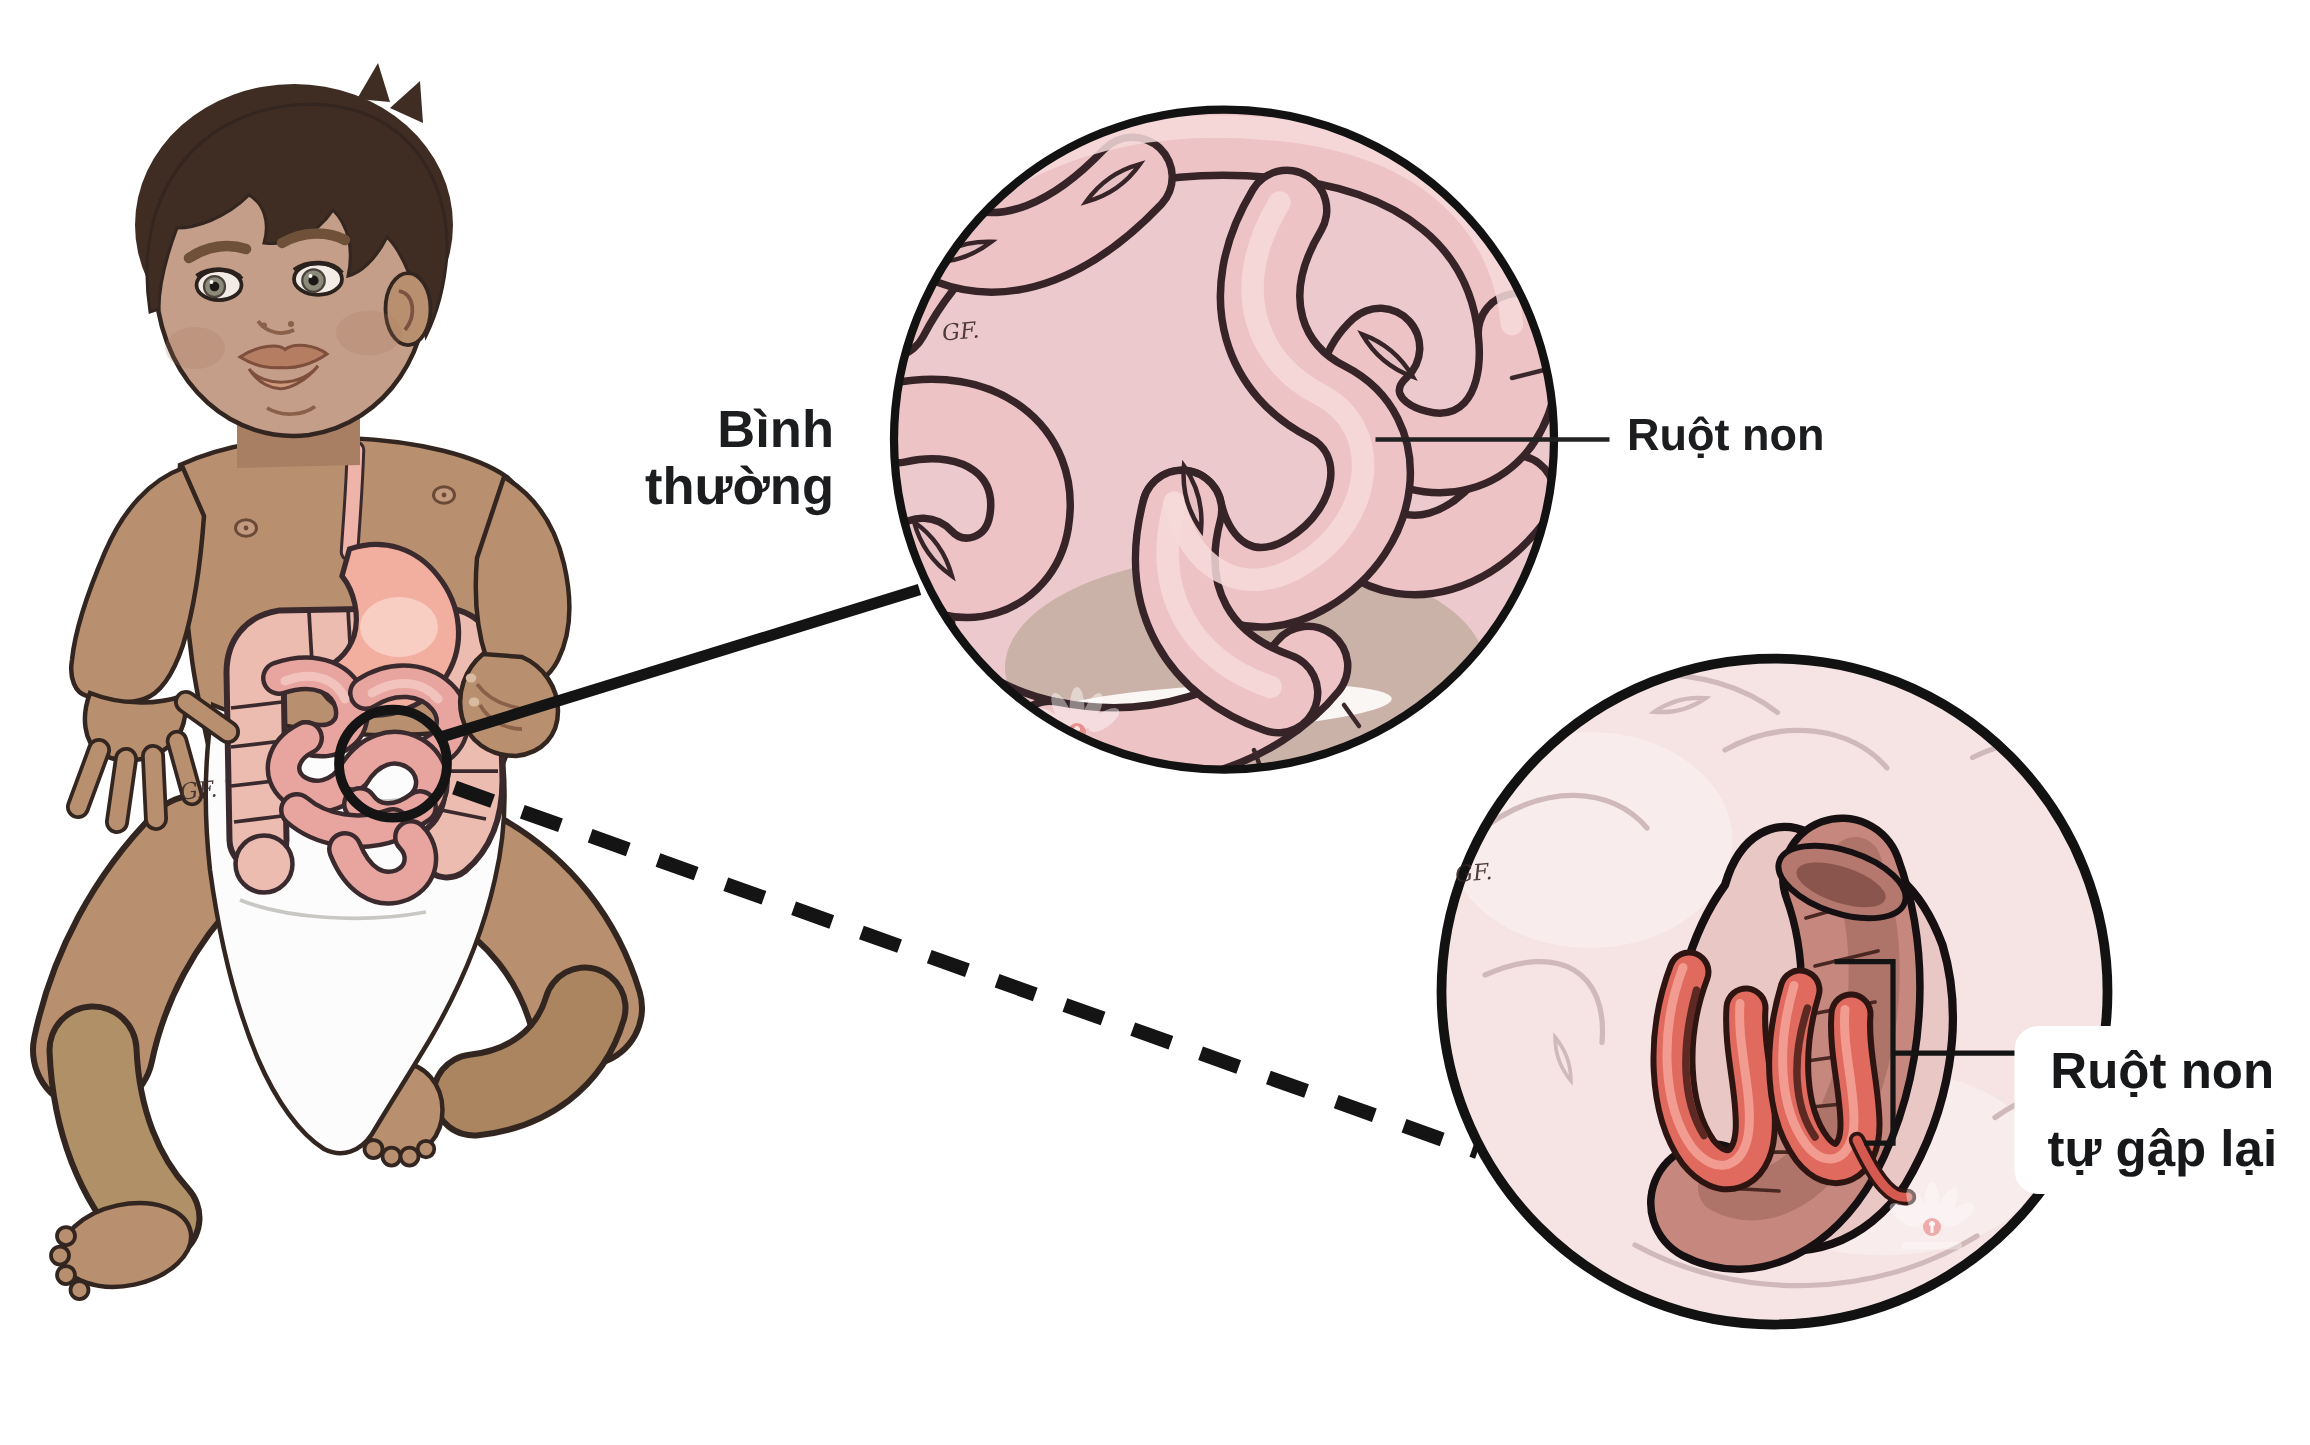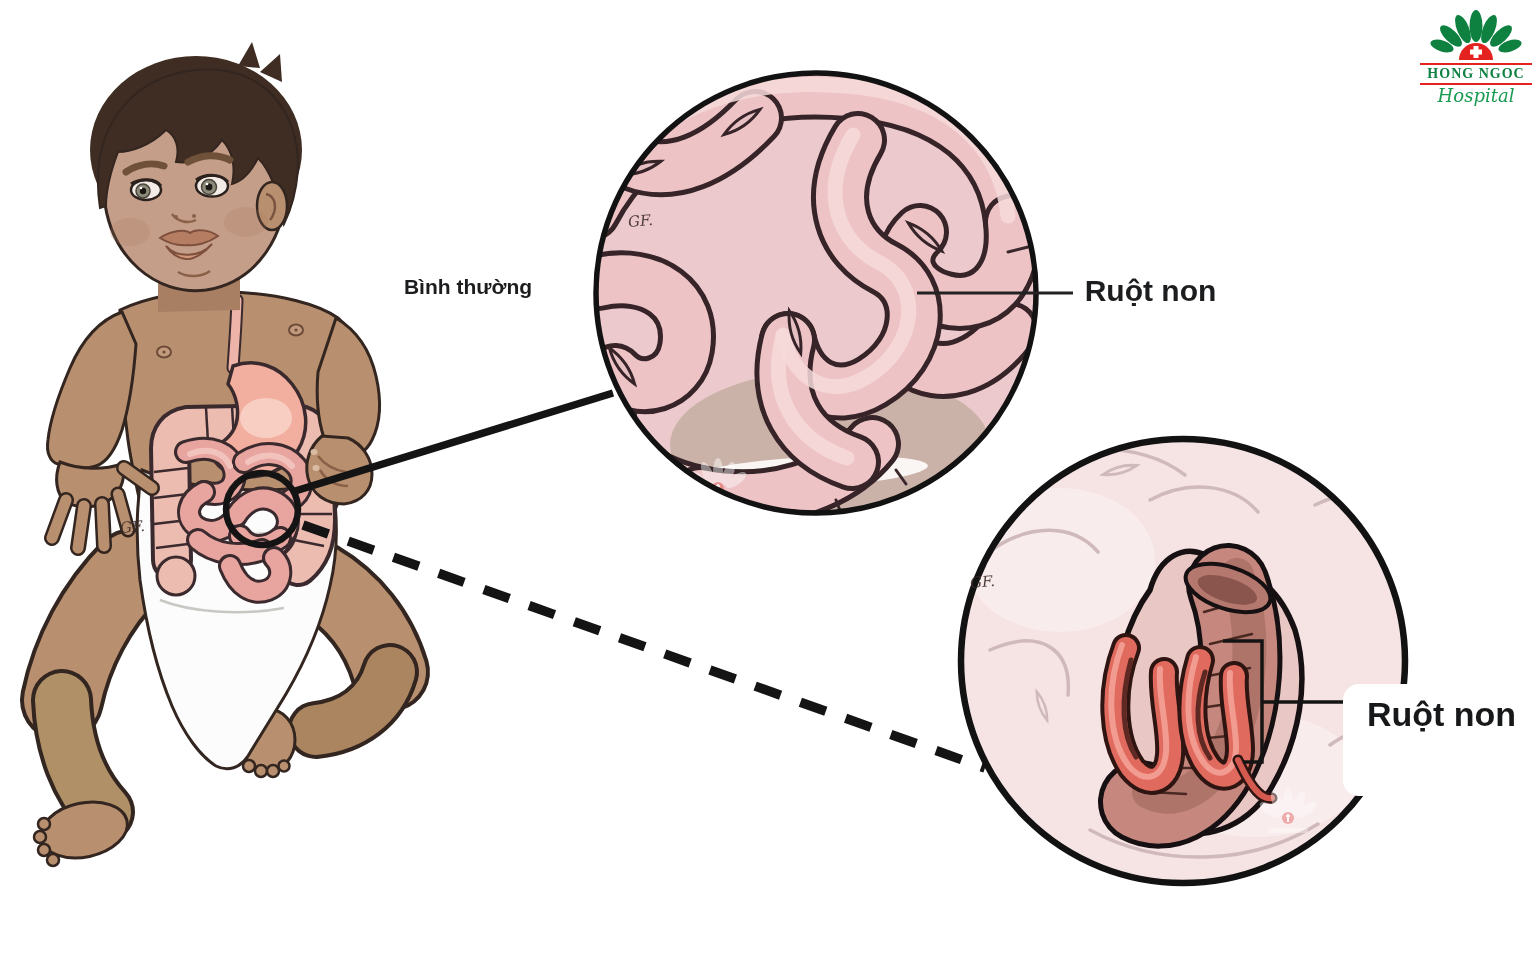--- a/index.html
+++ b/index.html
@@ -3,21 +3,21 @@
 <meta charset="utf-8">
 <style>
   html,body{margin:0;padding:0;}
   body{width:1540px;height:963px;background:#ffffff;overflow:hidden;
        font-family:"Liberation Sans",sans-serif;}
   .stage{position:relative;width:1540px;height:963px;background:#ffffff;}
   .stage svg.scene{position:absolute;left:0;top:0;}
 
   
   .lbl{position:absolute;color:#1c1d1f;font-weight:bold;}
-  .lbl-normal{left:368px;top:268px;width:200px;font-size:21px;line-height:38px;text-align:center;}
+  .lbl-normal{left:356px;top:268px;width:200px;font-size:35px;line-height:38px;text-align:right;}
   .lbl-healthy{left:1068px;top:270px;width:165px;font-size:30px;line-height:41px;text-align:center;}
   .lbl-box{position:absolute;left:1343px;top:684px;width:197px;height:112px;
            background:#ffffff;border-radius:16px;color:#17181a;font-weight:bold;
            font-size:34px;line-height:52px;text-align:center;padding-top:4px;box-sizing:border-box;}
 
   
   .sig{position:absolute;font-family:"DejaVu Serif",serif;font-style:italic;
        font-size:15px;color:#3c2b2a;transform:rotate(-5deg);opacity:.9;}
   .sig-baby{left:120px;top:518px;}
   .sig-top{left:628px;top:212px;}
@@ -379,38 +379,21 @@
 </svg>
 
 <div class="lbl lbl-normal">Bình thường</div>
 
 <div class="lbl lbl-healthy">
   <div>Ruột non</div>
 </div>
 
 <div class="lbl-box">
   <div>Ruột non</div>
+  <div>tự gập lại</div>
 </div>
 
-<div class="logo">
-  <svg class="fan" width="92" height="52" viewBox="0 0 92 52">
-    <g fill="#0e8040">
-      <ellipse cx="46" cy="16" rx="6.5" ry="16"></ellipse>
-      <ellipse cx="33" cy="19" rx="6" ry="15" transform="rotate(-22 33 19)"></ellipse>
-      <ellipse cx="59" cy="19" rx="6" ry="15" transform="rotate(22 59 19)"></ellipse>
-      <ellipse cx="21" cy="26" rx="6" ry="14" transform="rotate(-46 21 26)"></ellipse>
-      <ellipse cx="71" cy="26" rx="6" ry="14" transform="rotate(46 71 26)"></ellipse>
-      <ellipse cx="12" cy="36" rx="5.5" ry="12" transform="rotate(-72 12 36)"></ellipse>
-      <ellipse cx="80" cy="36" rx="5.5" ry="12" transform="rotate(72 80 36)"></ellipse>
-    </g>
-    <path d="M 29,50 A 17,17 0 0 1 63,50 Z" fill="#e42320"></path>
-    <rect x="43.5" y="36" width="5" height="12" fill="#ffffff"></rect>
-    <rect x="40" y="39.5" width="12" height="5" fill="#ffffff"></rect>
-  </svg>
-  <div class="logo-name">HONG NGOC</div>
-  <div class="logo-sub">Hospital</div>
-</div>
 
 <div class="sig sig-baby">GF.</div>
 <div class="sig sig-top">GF.</div>
 <div class="sig sig-bottom">GF.</div>
 
 </div>
 
 </body></html>

